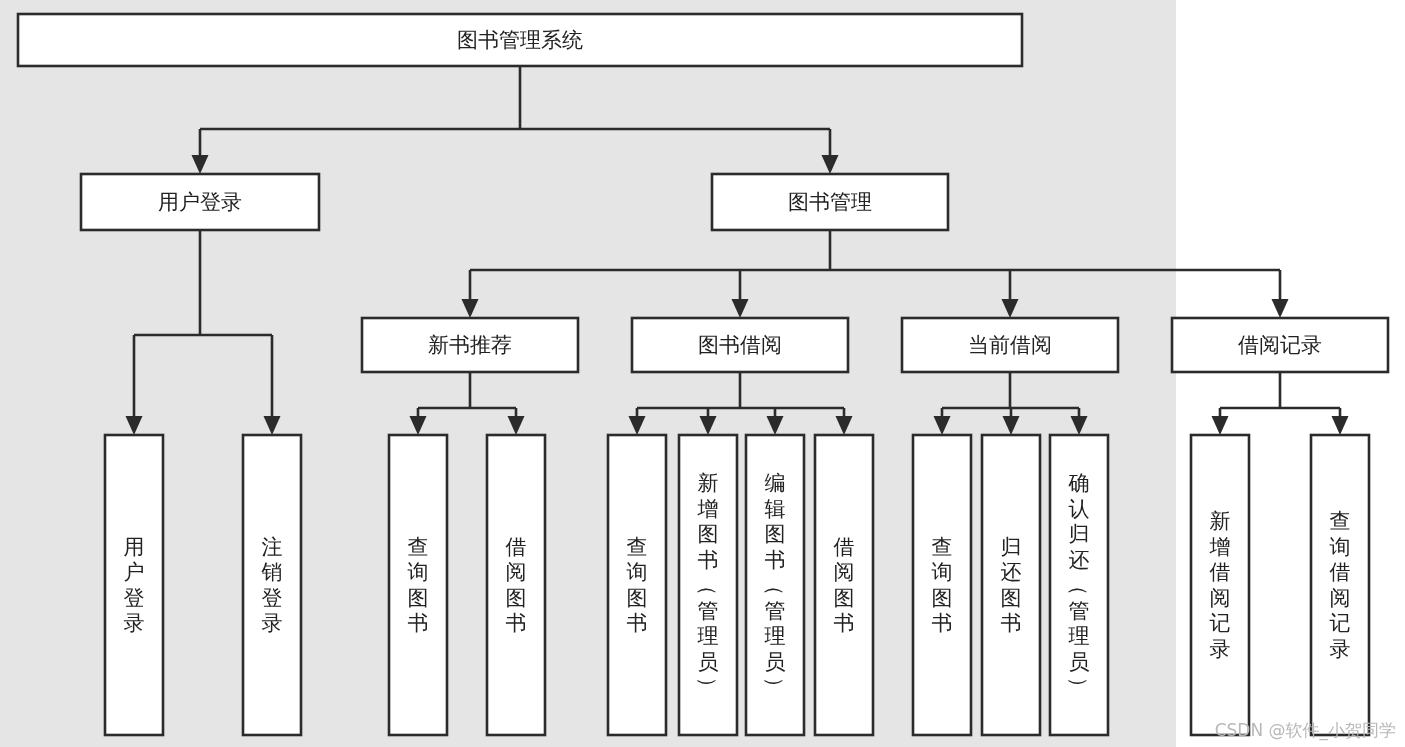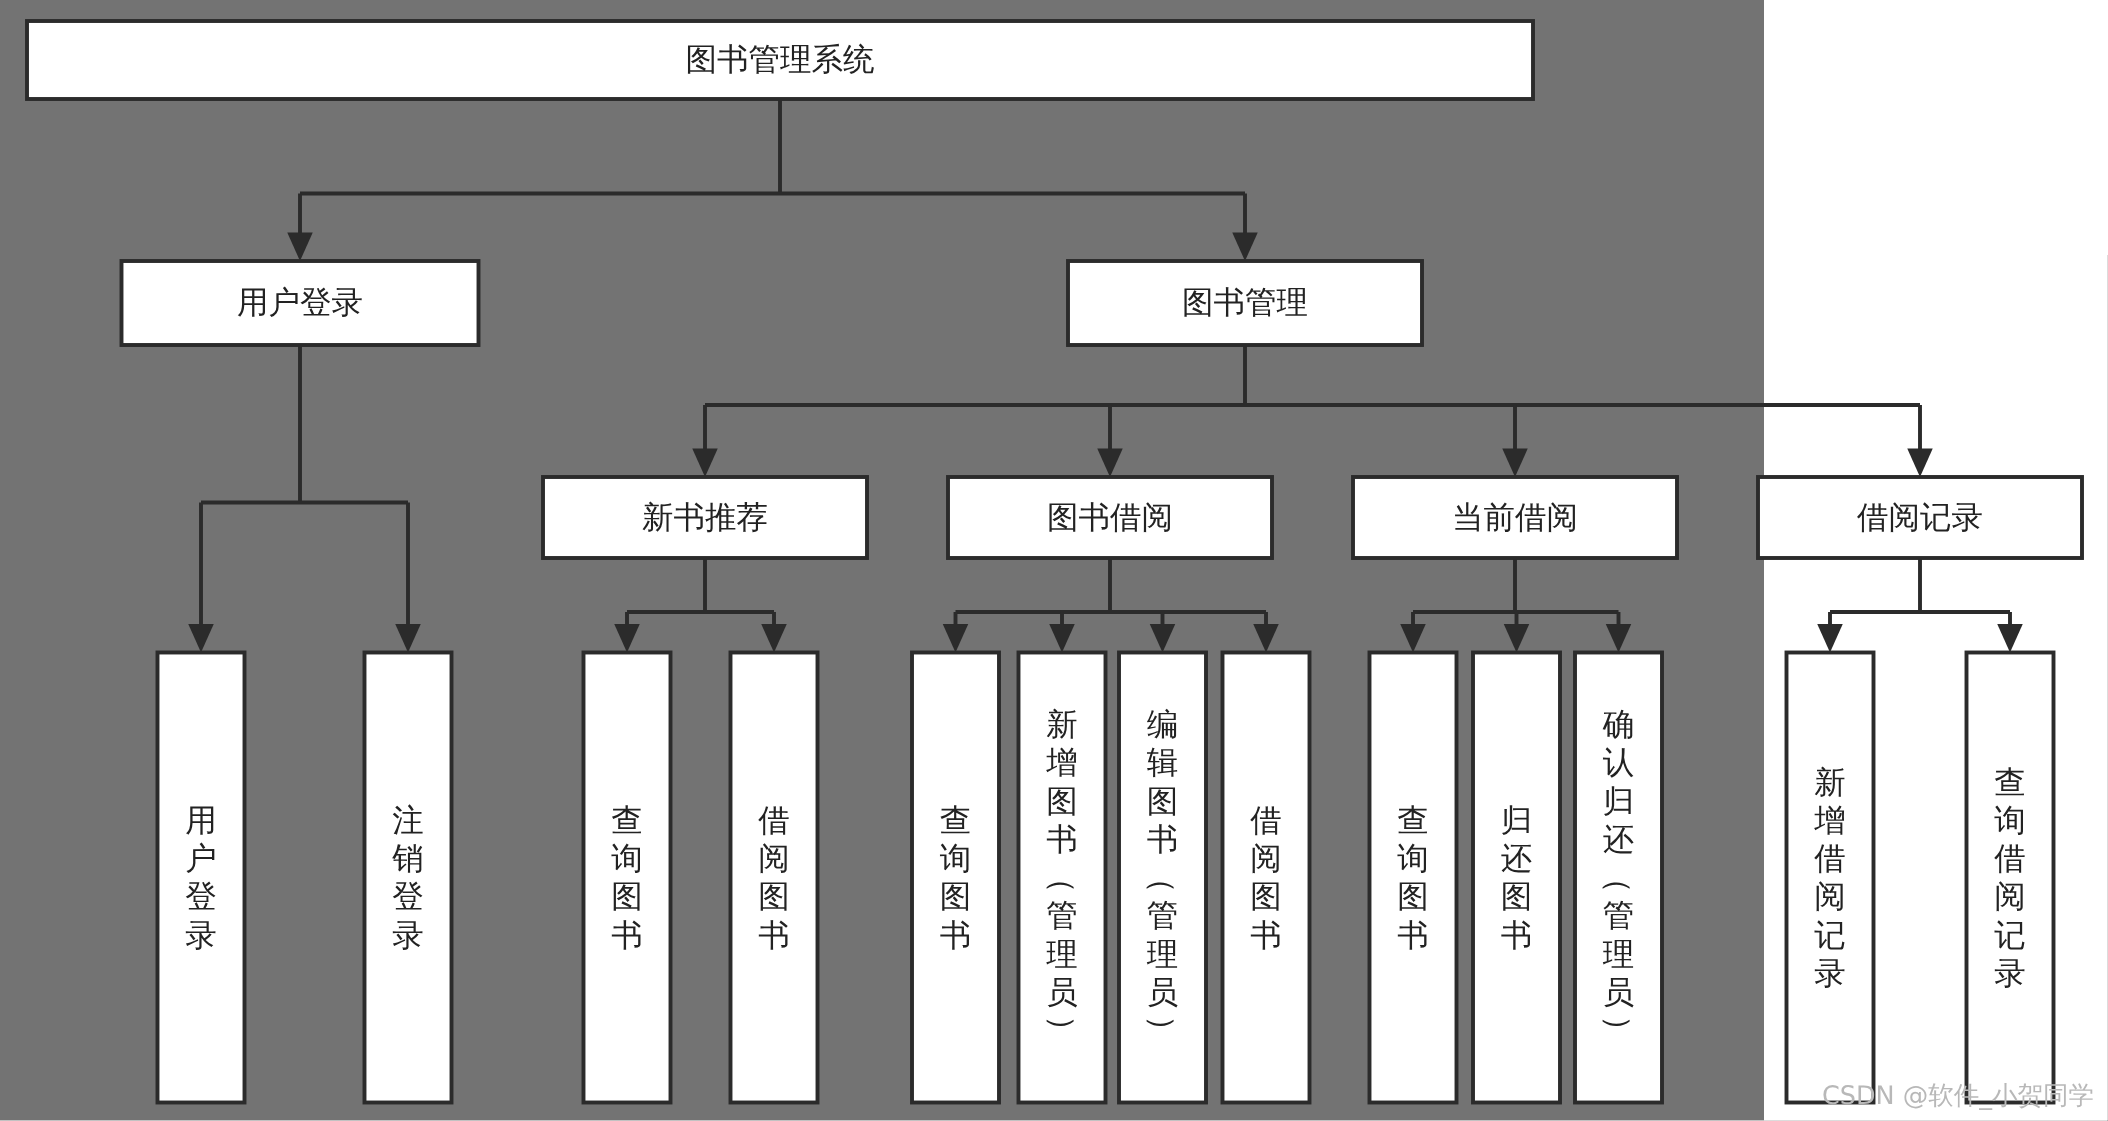--- a/index.html
+++ b/index.html
@@ -10,21 +10,21 @@
   body {
     width: 1405px;
     height: 747px;
     font-family: "DejaVu Sans", "Liberation Sans", sans-serif;
     overflow: hidden;
   }
   #diagram-root {
     position: relative;
     width: 1176px;
     height: 747px;
-    background: #737373;
+    background: #e5e5e5;
   }
   svg#diagram-svg {
     position: absolute;
     left: 0;
     top: 0;
     width: 1405px;
     height: 747px;
     display: block;
   }
   .node-rect {

